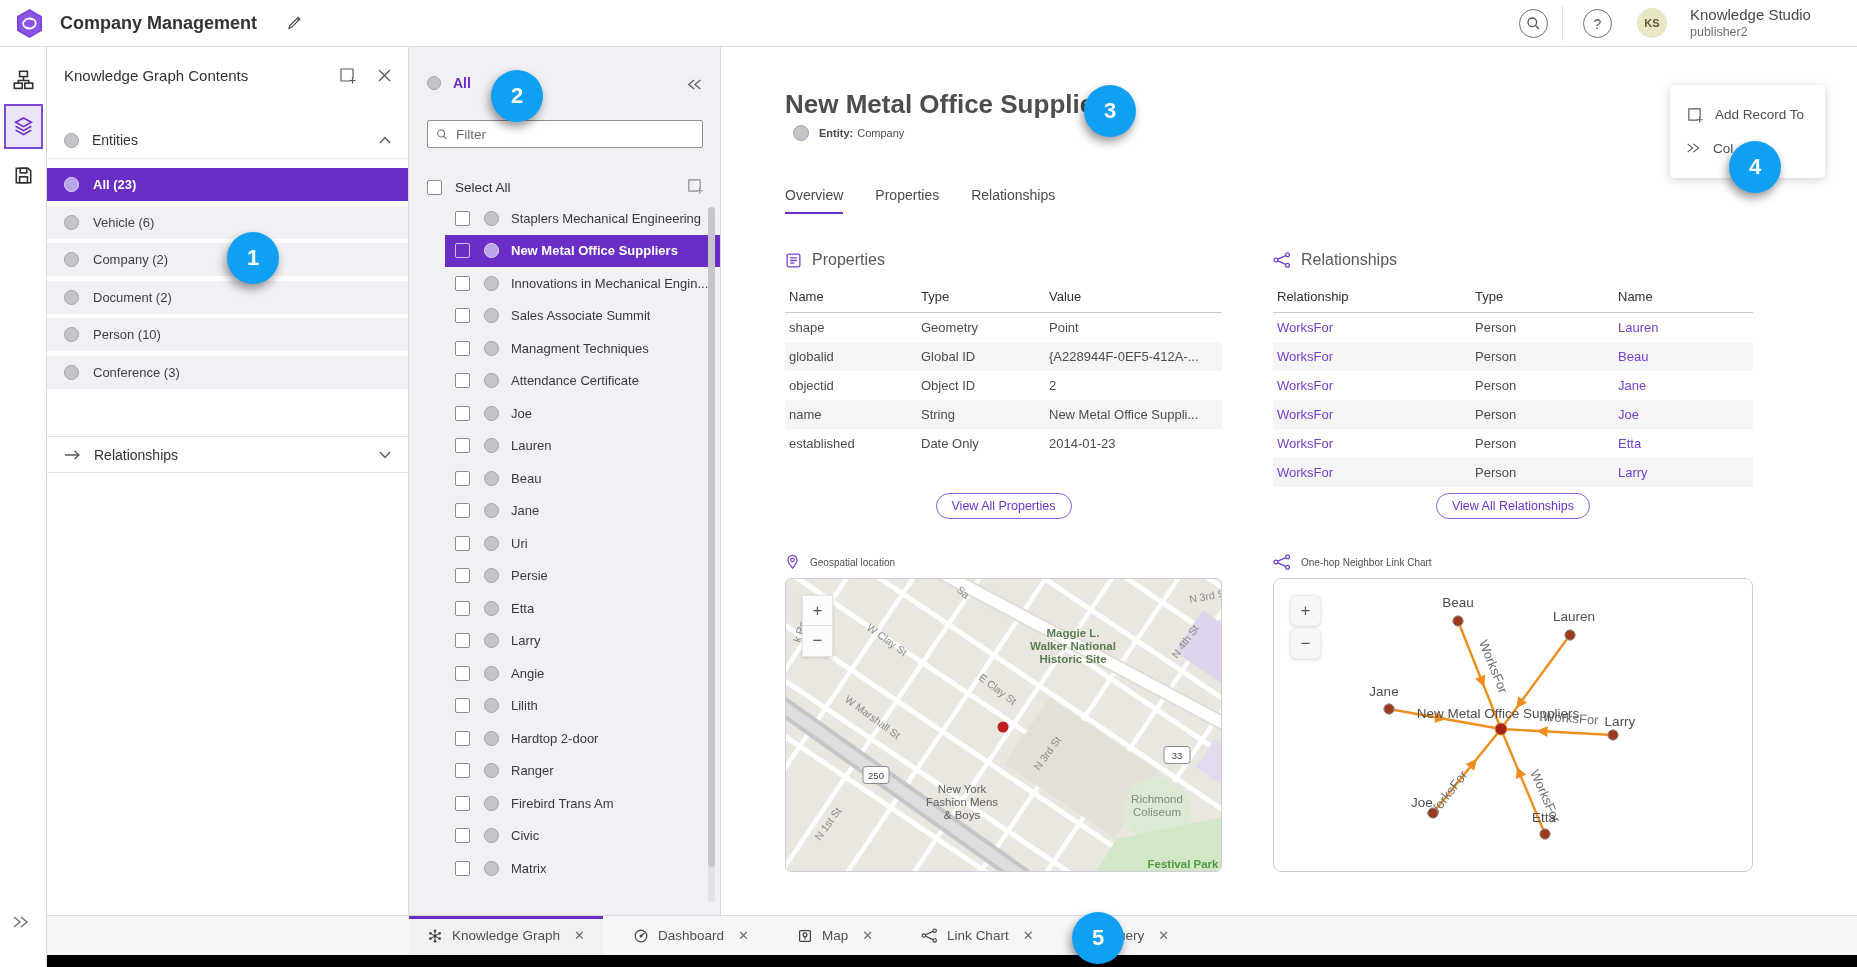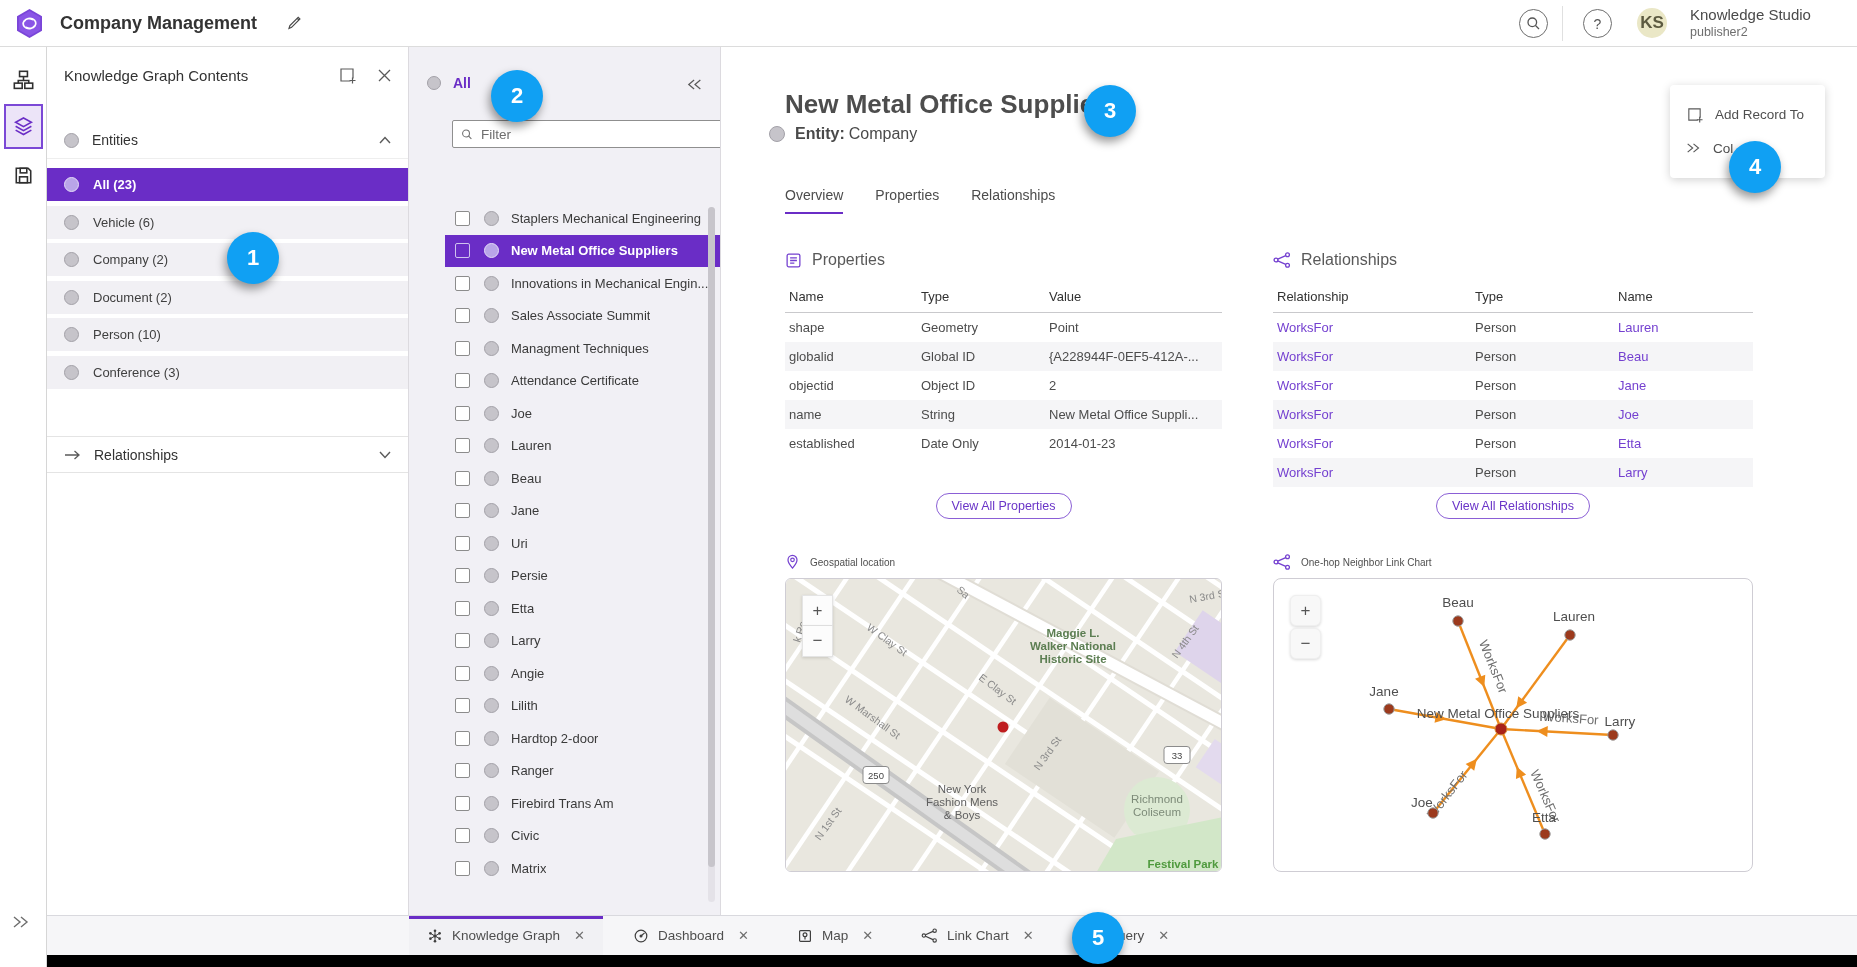--- a/index.html
+++ b/index.html
@@ -13,21 +13,21 @@
   body{background:#888;font-family:"Liberation Sans",sans-serif;}
   .stage{position:relative;width:1857px;height:967px;background:#fff;overflow:hidden;color:var(--ink);}
 
   
   .topbar{position:absolute;left:0;top:0;width:1857px;height:47px;background:#fff;border-bottom:1px solid #dcdcdc;z-index:20;}
   .logo{position:absolute;left:14px;top:8px;width:31px;height:31px;}
   .app-title{position:absolute;left:60px;top:13px;font-size:18px;font-weight:bold;color:#333;}
   .pencil{position:absolute;left:286px;top:14px;}
   .circle-btn{position:absolute;top:9px;width:29px;height:29px;border:1px solid #6e6e6e;border-radius:50%;display:flex;align-items:center;justify-content:center;color:#555;font-size:14px;background:#fff;}
   .tb-divider{position:absolute;left:1562px;top:6px;width:1px;height:35px;background:#e0e0e0;}
-  .avatar{position:absolute;left:1637px;top:8px;width:30px;height:30px;border-radius:50%;background:#eae7c6;color:#5c5a40;font-size:17px;font-weight:bold;display:flex;align-items:center;justify-content:center;}
+  .avatar{position:absolute;left:1637px;top:8px;width:30px;height:30px;border-radius:50%;background:#eae7c6;color:#5c5a40;font-size:11px;font-weight:bold;display:flex;align-items:center;justify-content:center;}
   .who{position:absolute;left:1690px;top:6px;line-height:1.25;}
   .who .nm{font-size:15px;color:#4a4a4a;}
   .who .rl{font-size:12.5px;color:#6e6e6e;}
 
   
   .rail{position:absolute;left:0;top:47px;width:47px;height:920px;background:#fff;border-right:1px solid #d6d6d6;z-index:15;}
   .rail-ic{position:absolute;left:13px;}
   .rail-sel{position:absolute;left:4px;top:57px;width:39px;height:45px;border:2px solid #7b48d6;background:#ece4f8;display:flex;align-items:center;justify-content:center;}
 
   
@@ -44,39 +44,39 @@
   .dot{width:15px;height:15px;border-radius:50%;background:#c6c4ca;border:1px solid #a3a1a8;flex:0 0 auto;}
   .sel .dot{background:#b9a5e8;border-color:#e4dbf8;}
   .rels-head{top:389px;border-top:1px solid #e4e4e4;border-bottom:1px solid #e4e4e4;}
 
   
   .mid{position:absolute;left:409px;top:47px;width:312px;height:868px;background:#f1f0f5;border-right:1px solid #dcdadf;z-index:5;overflow:hidden;}
   .mid-head{position:absolute;left:18px;top:28px;display:flex;align-items:center;}
   .mid-head .dot{width:14px;height:14px;}
   .mid-head .all{margin-left:12px;font-size:14px;font-weight:bold;color:var(--purple);}
   .collapse{position:absolute;left:278px;top:30px;}
-  .filter{position:absolute;left:18px;top:73px;width:276px;height:28px;background:#fff;border:1px solid #8f8f8f;border-radius:2px;display:flex;align-items:center;padding:0 8px;margin-left:25px;}
+  .filter{position:absolute;left:18px;top:73px;width:276px;height:28px;background:#fff;border:1px solid #8f8f8f;border-radius:2px;display:flex;align-items:center;padding:0 8px;}
   .filter input{border:none;outline:none;font-size:13.5px;color:#333;width:100%;margin-left:8px;background:transparent;font-family:inherit;}
   .filter input::placeholder{color:#6e6e6e;}
   .selall{position:absolute;left:18px;top:126px;width:276px;height:28px;display:flex;align-items:center;}
   .cb{width:15px;height:15px;border:1px solid #8c8c8c;border-radius:2px;background:#fff;flex:0 0 auto;}
   .selall .lbl{font-size:13.5px;color:#323232;margin-left:13px;flex:1;}
   #ent-rows{position:absolute;left:0;top:155px;width:100%;margin-left:28px;}
   .ent-row{height:32.5px;display:flex;align-items:center;padding:0 10px 0 18px;font-size:13px;color:#3a3a3a;}
   .ent-row .dot{width:15px;height:15px;margin:0 12px 0 14px;}
   .ent-row.sel{background:var(--purple);color:#fff;font-weight:bold;margin:0 2px 0 8px;padding-left:10px;}
   .ent-row.sel .cb{border-color:#cfc2ee;background:transparent;}
   .ent-label{white-space:nowrap;overflow:hidden;text-overflow:ellipsis;}
   .scrollbar{position:absolute;right:5px;top:160px;width:7px;height:695px;background:#e4e2e8;border-radius:4px;}
   .thumb{position:absolute;left:0;top:0;width:7px;height:660px;background:#c7c5cb;border-radius:4px;}
 
   
   .main{position:absolute;left:721px;top:47px;width:1136px;height:868px;background:#fff;}
   .rec-title{position:absolute;left:64px;top:42px;font-size:26px;font-weight:bold;color:#4d4d4d;}
-  .rec-entity{position:absolute;left:48px;top:78px;display:flex;align-items:center;font-size:16px;color:#4a4a4a;}
+  .rec-entity{position:absolute;left:72px;top:78px;display:flex;align-items:center;font-size:11px;color:#4a4a4a;}
   .rec-entity .dot{width:16px;height:16px;margin-right:10px;}
   .rec-entity b{margin-right:4px;}
   #rec-tabs{position:absolute;left:64px;top:140px;display:flex;font-size:14px;color:#4c4c4c;}
   .rtab{margin-right:32px;padding-bottom:9px;cursor:pointer;}
   .rtab.active{border-bottom:2.5px solid var(--purple);}
   .col{position:absolute;top:0;height:868px;}
   .col-left{left:64px;width:437px;}
   .col-right{left:552px;width:480px;}
   .sec-head{position:absolute;top:204px;left:0;display:flex;align-items:center;font-size:16px;color:#595959;}
   .sec-head svg{margin-right:10px;}
@@ -254,20 +254,30 @@
         <path d="M8 2 L2 7 L8 12"></path>
           <path d="M15 2 L9 7 L15 12"></path>
       </svg>
     </span>
     <div class="filter">
       <svg width="13" height="13" viewBox="0 0 15 15" fill="none" stroke="#6e6e6e" stroke-width="1.3">
         <circle cx="6.3" cy="6.3" r="4.3"></circle>
           <line x1="9.5" y1="9.5" x2="13" y2="13"></line>
       </svg>
       <input type="text" placeholder="Filter" style="">
+    </div>
+    <div class="selall">
+      <span class="cb"></span>
+      <span class="lbl">Select All</span>
+      <span>
+        <svg width="17" height="17" viewBox="0 0 18 18" fill="none" stroke="#8a8a8a" stroke-width="1.2">
+          <path d="M12.5 15 H3 V3 H15 v9.5"></path>
+            <path d="M14.5 11.5 v6 M11.5 14.5 h6"></path>
+        </svg>
+      </span>
     </div>
     <div id="ent-rows">
         <div class="ent-row">
           <span class="cb"></span>
           <span class="dot"></span>
           <span class="ent-label">Staplers Mechanical Engineering</span>
         </div>
         <div class="ent-row sel">
           <span class="cb"></span>
           <span class="dot"></span>

